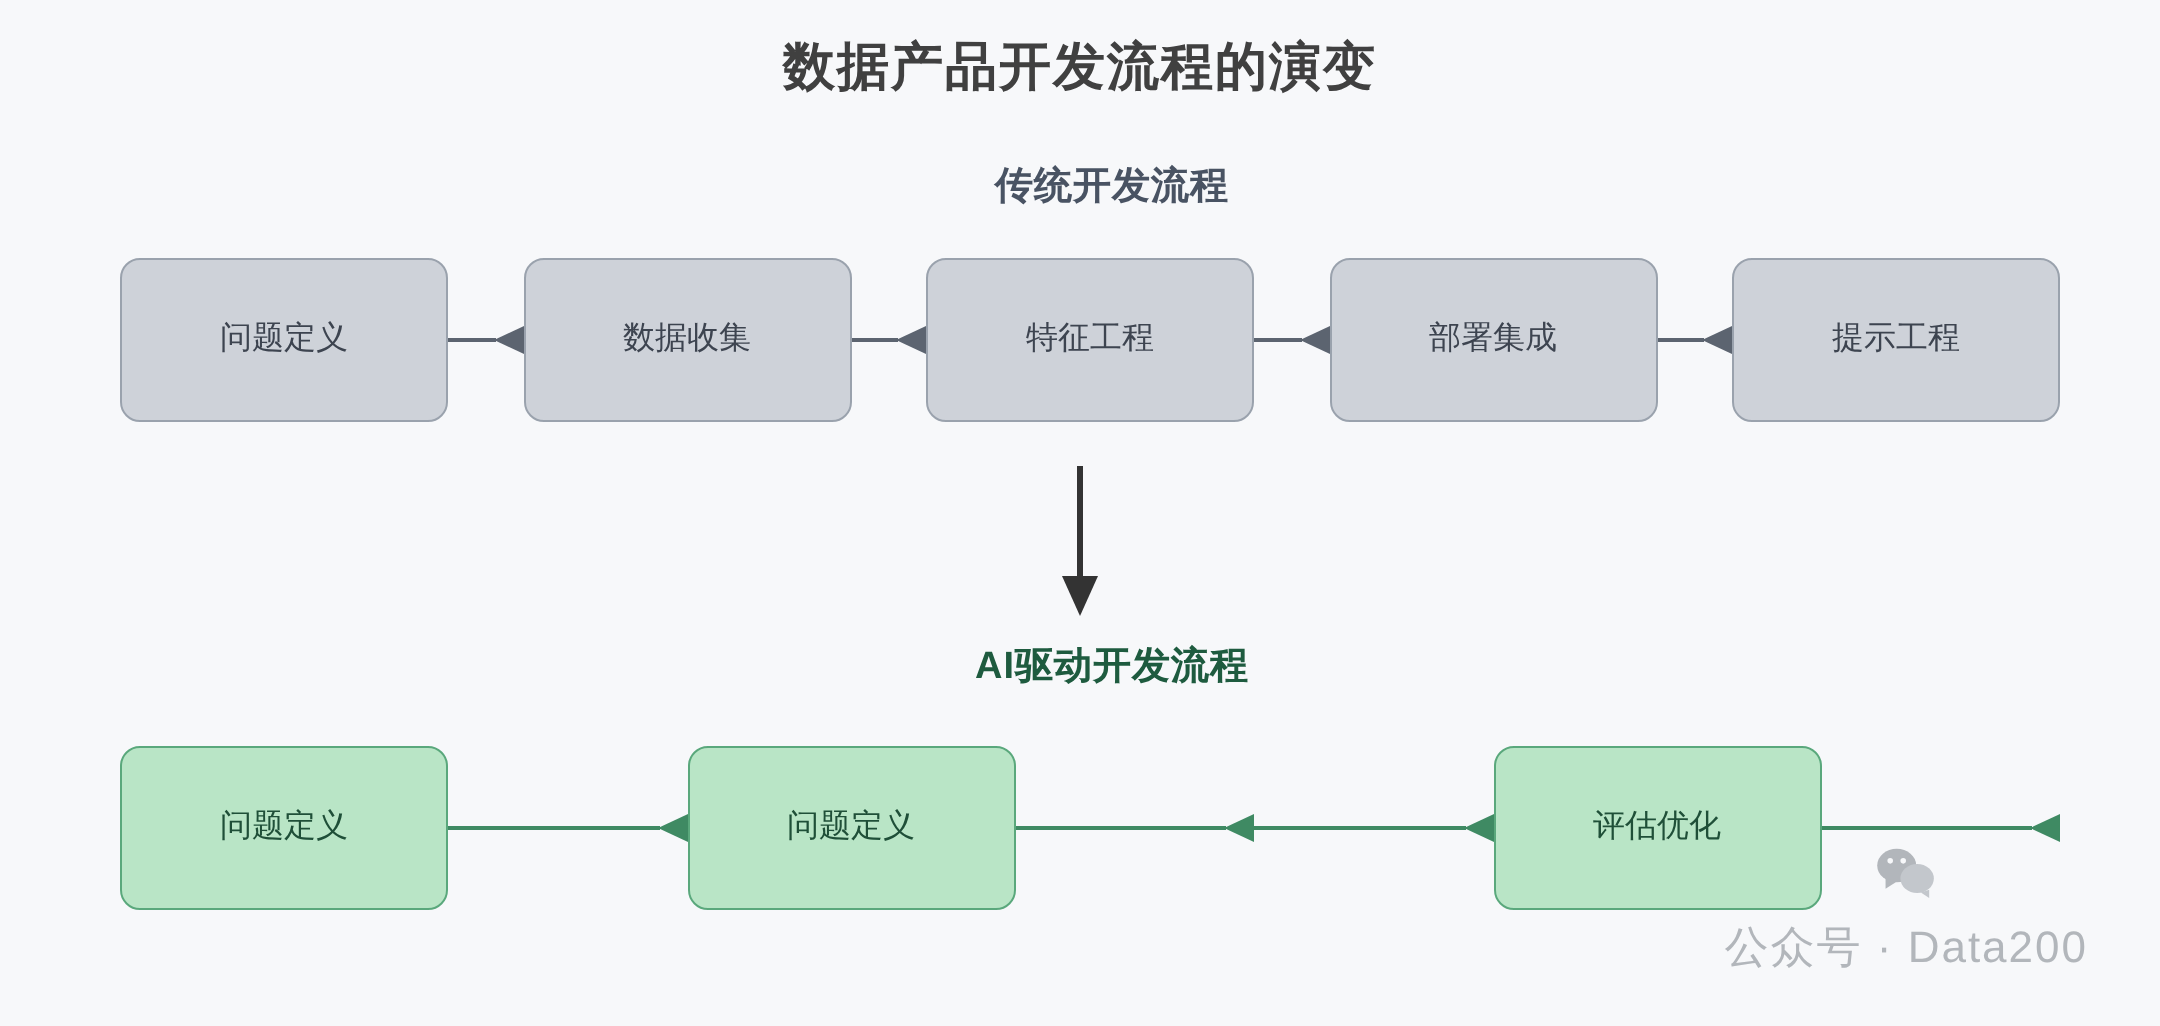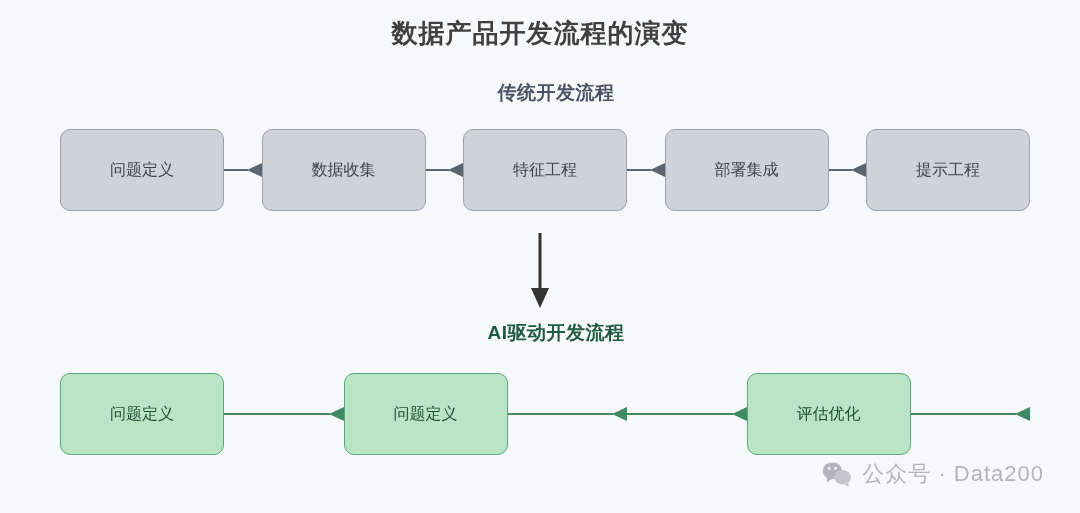--- a/index.html
+++ b/index.html
@@ -153,20 +153,21 @@
     position: absolute;
     right: 36px;
     bottom: 24px;
     display: flex;
     align-items: center;
     gap: 10px;
     color: #b2b6bb;
     font-size: 22px;
     letter-spacing: 1px;
     user-select: none;
+    flex-direction: column;
   }
   .watermark .wechat-icon {
     display: block;
     width: 30px;
     height: 26px;
   }
 </style>
 </head>
 <body>
 

